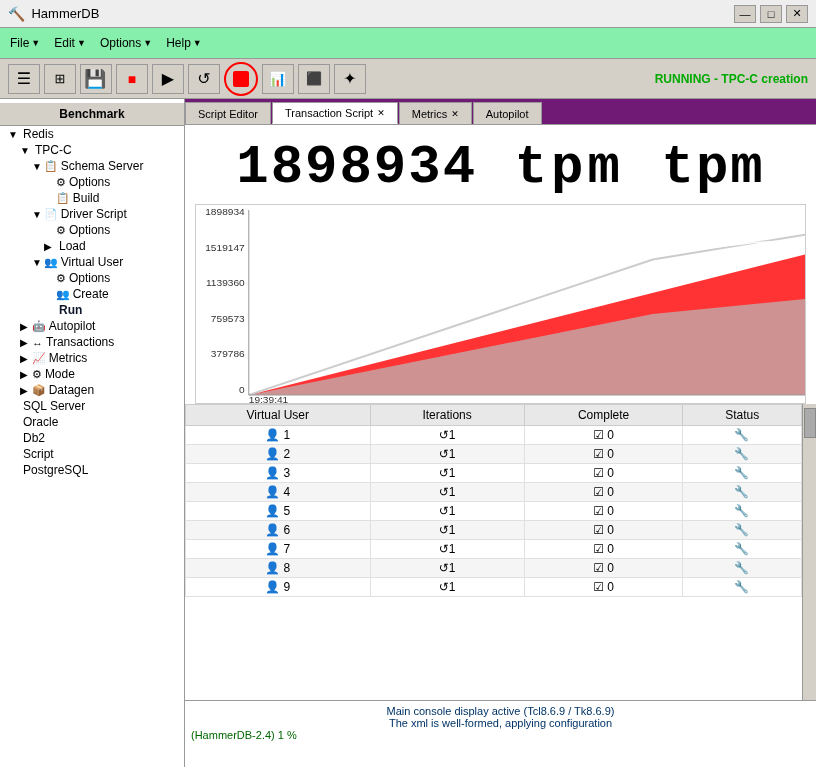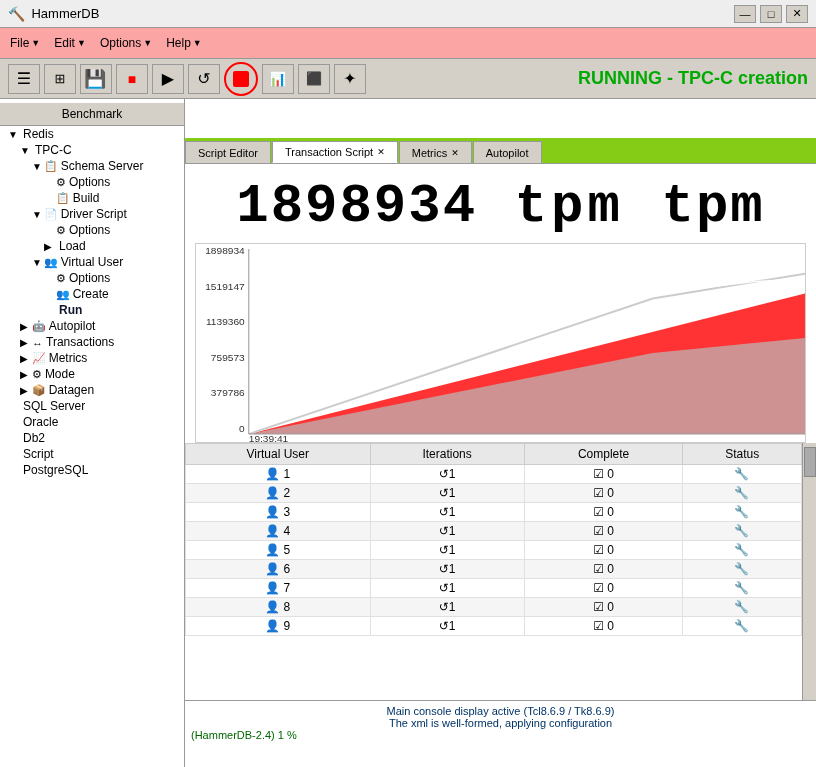--- a/index.html
+++ b/index.html
@@ -19,21 +19,21 @@
     .title-bar-controls { display: flex; gap: 4px; }
     .title-btn {
       width: 22px; height: 18px; border: 1px solid #999;
       background: #d4d0c8; display: flex; align-items: center; justify-content: center;
       font-size: 11px; cursor: pointer;
     }
     .hammer-icon { font-size: 14px; }
 
     
     .menu-bar {
-      background: #fca5a5;
+      background: #86efac;
       height: 28px;
       display: flex;
       align-items: center;
       border-bottom: 1px solid #999;
       padding: 15px 4px;
       gap: 2px;
       text-align: right;
     }
     .menu-item {
       display: flex; align-items: center; gap: 2px;
@@ -57,41 +57,41 @@
       width: 32px; height: 30px; border: 1px solid #999;
       background: #d4d0c8; display: flex; align-items: center; justify-content: center;
       cursor: pointer; font-size: 16px;
     }
     .toolbar-btn.stop-btn {
       border: 2px solid red; border-radius: 50%; width: 34px; height: 34px;
     }
     .stop-inner {
       width: 16px; height: 16px; background: red; border-radius: 2px;
     }
-    .running-status { color: #00aa00; font-weight: bold; font-size: 18px; }
+    .running-status { color: #00aa00; font-weight: bold; font-size: 12px; }
 
     
     .main-layout {
       display: flex;
       height: calc(767px - 28px - 28px - 40px);
     }
 
     
     .sidebar {
       width: 185px;
       background: white;
       border-right: 1px solid #999;
       overflow-y: auto;
       padding: 4px 0;
     }
     .sidebar-header {
       background: #d4d0c8;
       text-align: center;
       padding: 4px;
-      font-weight: normal;
+      font-weight: bold;
       border-bottom: 1px solid #999;
       font-size: 12px;
     }
     .tree-item {
       display: flex; align-items: center; padding: 1px 0;
       cursor: pointer; white-space: nowrap;
     }
     .tree-item.active { color: #0f172a; font-weight: bold; }
     .indent1 { padding-left: 8px; }
     .indent2 { padding-left: 20px; }
@@ -104,25 +104,24 @@
     .content-area {
       flex: 1;
       display: flex;
       flex-direction: column;
       background: white;
     }
 
     
     .tab-bar {
       display: flex;
-      background: #84cc16;
+      background: #701a75;
       border-bottom: 1px solid #999;
       height: 26px;
       align-items: flex-end;
-      margin-top: 39px;
     }
     .tab {
       padding: 3px 12px;
       border: 1px solid #999;
       border-bottom: none;
       background: #d4d0c8;
       cursor: pointer;
       font-size: 11px;
       margin-right: 1px;
       height: 22px;

